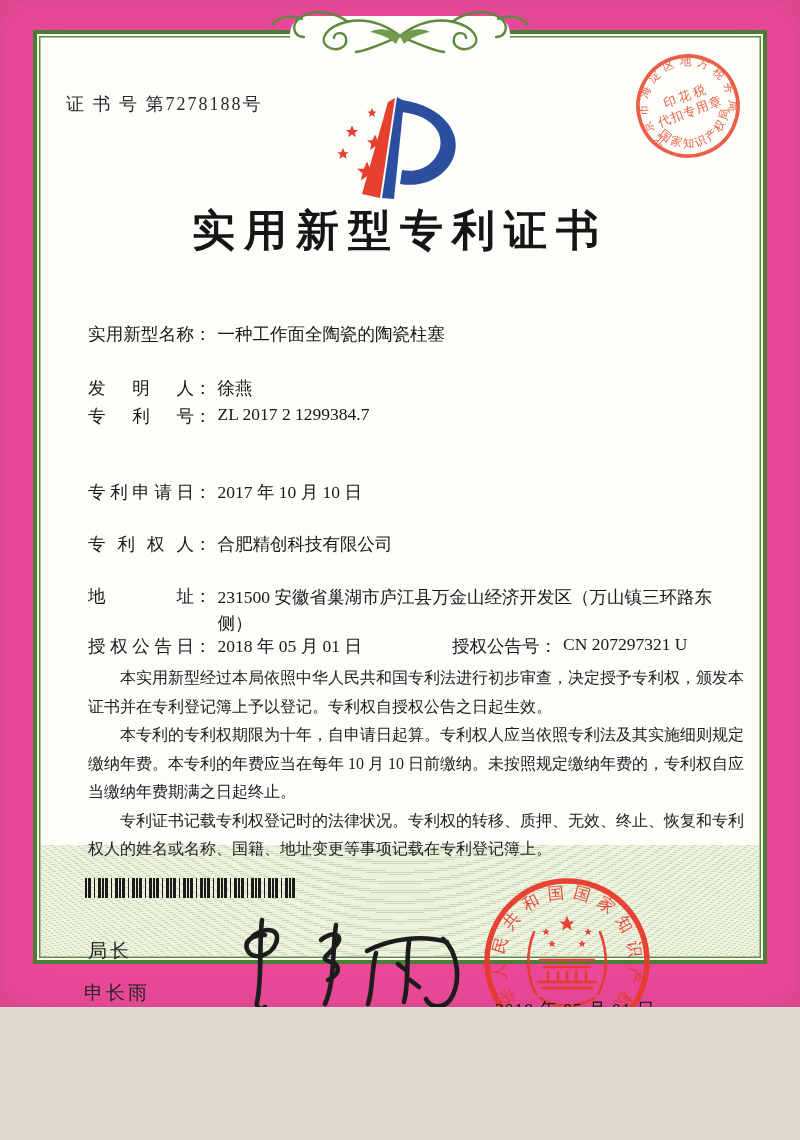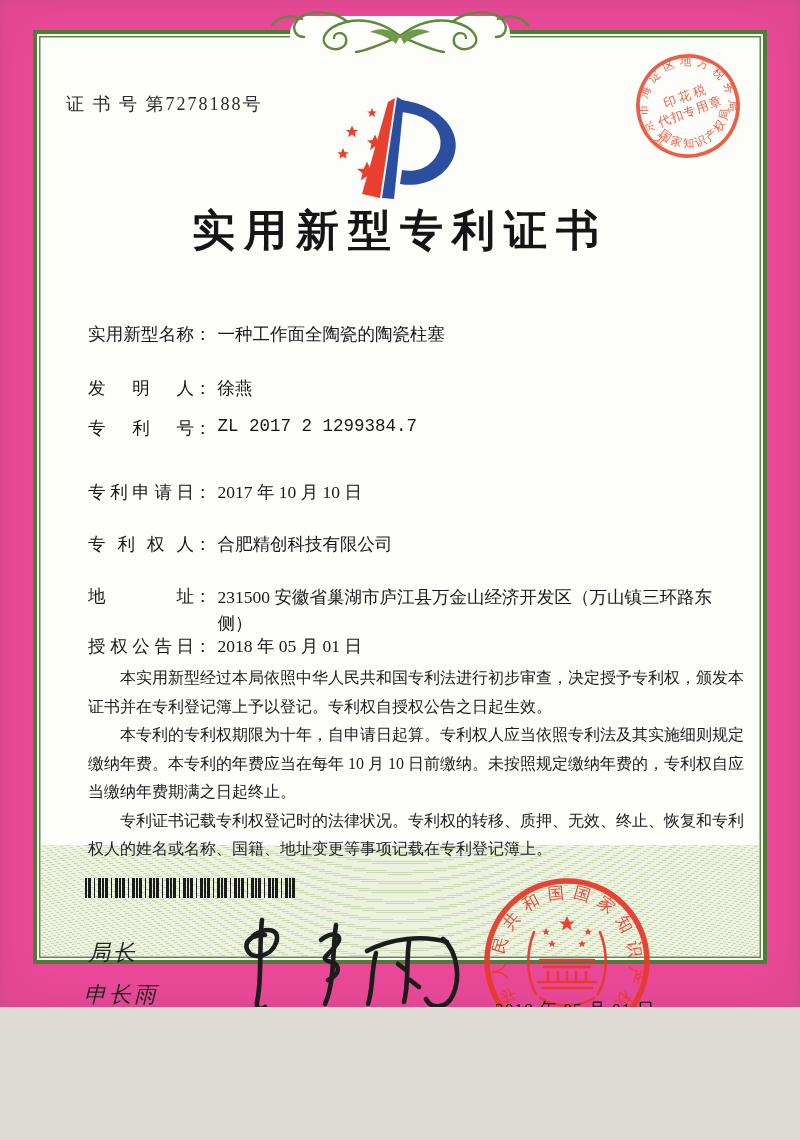--- a/index.html
+++ b/index.html
@@ -50,21 +50,21 @@
   .paras p{margin:0;text-indent:2em;}
   .barcode{
     left:85px;top:878px;width:212px;height:20px;
     background:repeating-linear-gradient(90deg,
       #1b1b1b 0 2px,rgba(0,0,0,0) 2px 3px,
       #1b1b1b 3px 6px,rgba(0,0,0,0) 6px 9px,
       #1b1b1b 9px 10px,rgba(0,0,0,0) 10px 13px,
       #1b1b1b 13px 16px,rgba(0,0,0,0) 16px 17px);
   }
   .signer{left:88px;font-family:"Liberation Sans","DejaVu Sans",sans-serif;
-    font-weight:500;font-size:22px;letter-spacing:3px;color:#222;font-style:italic;}
+    font-weight:500;font-size:19px;letter-spacing:3px;color:#222;}
   .sig-svg{left:205px;top:912px;}
   .seal-svg{left:478px;top:872px;opacity:.95;}
   .seal-date{left:495px;top:997px;font-size:17.5px;letter-spacing:1px;color:#111;}
   .stamp-svg{left:630px;top:48px;opacity:.92;}
   .footer{left:0;right:0;top:1060px;text-align:center;font-size:14.5px;color:#3a3a3e;letter-spacing:1px;}
   .orn-top{left:262px;top:6px;}
   .orn-bl{left:68px;top:1022px;}
   .orn-br{left:648px;top:1026px;transform:scaleX(-1);}
   svg text{font-family:"Liberation Serif","DejaVu Serif",serif;}
 </style>
@@ -132,34 +132,37 @@
   </svg>
 
   <div class="abs title">实用新型专利证书</div>
 
   <div class="abs row" style="top:376px;">
     <span class="lbl">发明人</span><span class="colon">：</span><span class="val">徐燕</span>
   </div>
   <div class="abs row" style="top:322px;">
     <span class="lbl">实用新型名称</span><span class="colon">：</span><span class="val">一种工作面全陶瓷的陶瓷柱塞</span>
   </div>
-  <div class="abs row" style="top:416px;font-family:Liberation Mono, monospace;">
+  <div class="abs row" style="top:404px;">
     <span class="lbl">专利号</span><span class="colon">：</span><span class="val">ZL 2017 2 1299384.7</span>
   </div>
   <div class="abs row" style="top:480px;">
     <span class="lbl">专利申请日</span><span class="colon">：</span><span class="val">2017 年 10 月 10 日</span>
   </div>
   <div class="abs row" style="top:532px;">
     <span class="lbl">专利权人</span><span class="colon">：</span><span class="val">合肥精创科技有限公司</span>
   </div>
   <div class="abs row" style="top:584px;">
     <span class="lbl">地址</span><span class="colon">：</span><span class="val wide">231500 安徽省巢湖市庐江县万金山经济开发区（万山镇三环路东侧）</span>
   </div>
   <div class="abs row" style="top:634px;text-decoration:underline;">
     <span class="lbl">授权公告日</span><span class="colon">：</span><span class="val">2018 年 05 月 01 日</span>
+  </div>
+  <div class="abs row" style="top:634px;left:452px;">
+    <span>授权公告号</span><span class="colon">：</span><span class="val">CN 207297321 U</span>
   </div>
 
   <div class="abs paras">
     <p>本实用新型经过本局依照中华人民共和国专利法进行初步审查，决定授予专利权，颁发本证书并在专利登记簿上予以登记。专利权自授权公告之日起生效。</p>
     <p>本专利的专利权期限为十年，自申请日起算。专利权人应当依照专利法及其实施细则规定缴纳年费。本专利的年费应当在每年 10 月 10 日前缴纳。未按照规定缴纳年费的，专利权自应当缴纳年费期满之日起终止。</p>
     <p>专利证书记载专利权登记时的法律状况。专利权的转移、质押、无效、终止、恢复和专利权人的姓名或名称、国籍、地址变更等事项记载在专利登记簿上。</p>
   </div>
 
   <div class="abs barcode"></div>
 

